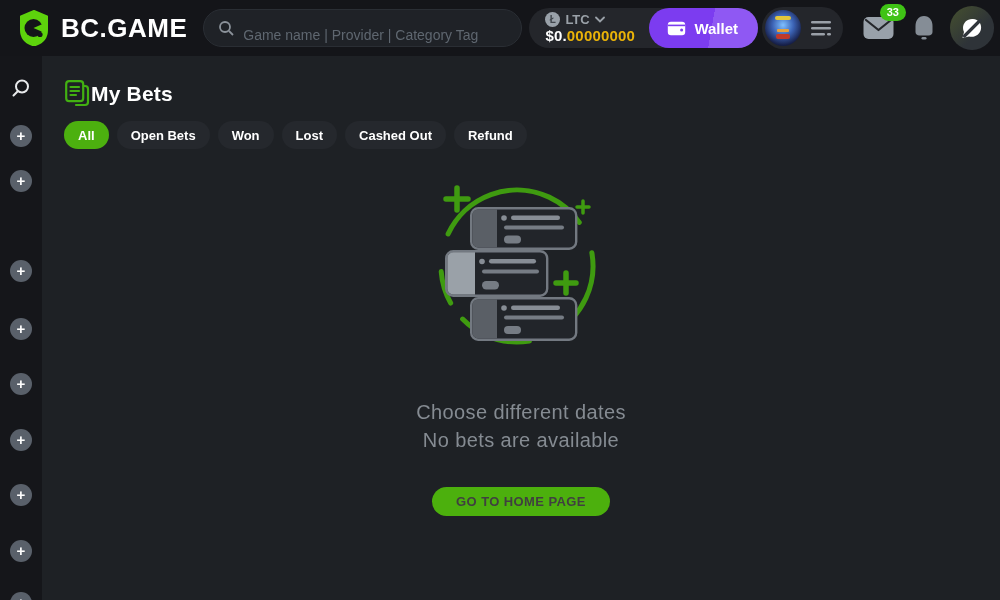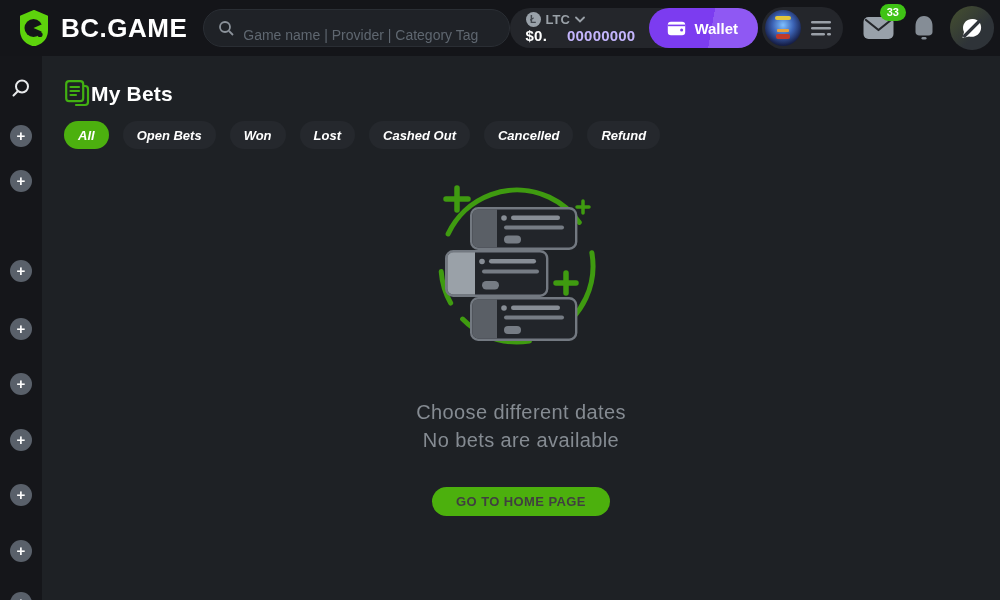--- a/index.html
+++ b/index.html
@@ -45,21 +45,21 @@
   .balance-block { padding:0 14px 0 16px; display:flex; flex-direction:column; justify-content:center; min-width:120px; }
   .currency-row { display:flex; align-items:center; gap:5px; line-height:15px; }
   .coin {
     width:15px; height:15px; border-radius:50%;
     background:#99a1a9; color:#41464d;
     font-size:10px; font-weight:700; text-align:center; line-height:15px;
   }
   .currency-code { font-size:13px; font-weight:700; color:#9aa1a8; }
   .balance-row { font-size:15px; font-weight:700; line-height:18px; letter-spacing:.2px; }
   .balance-main { color:#fff; }
-  .balance-fraction { color:#c4b5fd;margin-left:20px; }
+  .balance-fraction { color:#eab308; }
 
   .wallet-btn {
     height:40px; border-radius:20px; border:none; cursor:pointer;
     padding:0 20px 0 18px;
     background:linear-gradient(100deg,#7c3cf0 0%,#7c3cf0 57%,#8f58f3 57%,#8f58f3 100%);
     display:flex; align-items:center; gap:8px;
     color:#fff; font-size:15px; font-weight:700; font-family:inherit;
   }
 
   .avatar-pill {
@@ -104,21 +104,21 @@
   }
 
   
   .main { position:absolute; left:42px; top:56px; width:958px; height:544px; }
 
   .page-header { position:absolute; left:22px; top:23px; display:flex; align-items:center; }
   .page-title { font-size:21px; font-weight:700; letter-spacing:.2px; }
 
   .filter-row {
     position:absolute; left:22px; right:10px; top:65px;
-    display:flex; align-items:center; gap:14px;font-style:italic;
+    display:flex; align-items:center; gap:8px;
   }
   .tab {
     height:28px; border-radius:14px; background:#25282d;
     display:flex; align-items:center; padding:0 14px;
     font-size:13px; font-weight:700; color:#fff; cursor:pointer; white-space:nowrap;
   }
   .tab.active { background:#4cb00f; }
 
   .period-dd {
     margin-left:auto; width:278px; height:31px; border-radius:10px;
@@ -270,21 +270,20 @@
     </span>
     <h1 class="page-title">My Bets</h1>
   </div>
 
   <div class="filter-row">
     <div class="tab active">All</div>
     <div class="tab">Open Bets</div>
     <div class="tab">Won</div>
     <div class="tab">Lost</div>
     <div class="tab">Cashed Out</div>
-    <div class="tab">Cancelled</div>
     <div class="tab">Refund</div>
 
   </div>
 
   <div class="empty-state">
     <svg class="empty-illus" width="232" height="174" viewBox="0 0 232 174">
 
       <circle cx="112" cy="86" r="76" fill="none" stroke="#3f9b10" stroke-width="5" stroke-linecap="round" stroke-dasharray="159 33 93 27 73 20 33 40" transform="rotate(-155 112 86)"></circle>
 
       <path d="M52 8 V30 M41 19 H63" stroke="#3f9b10" stroke-width="5.5" stroke-linecap="round"></path>

